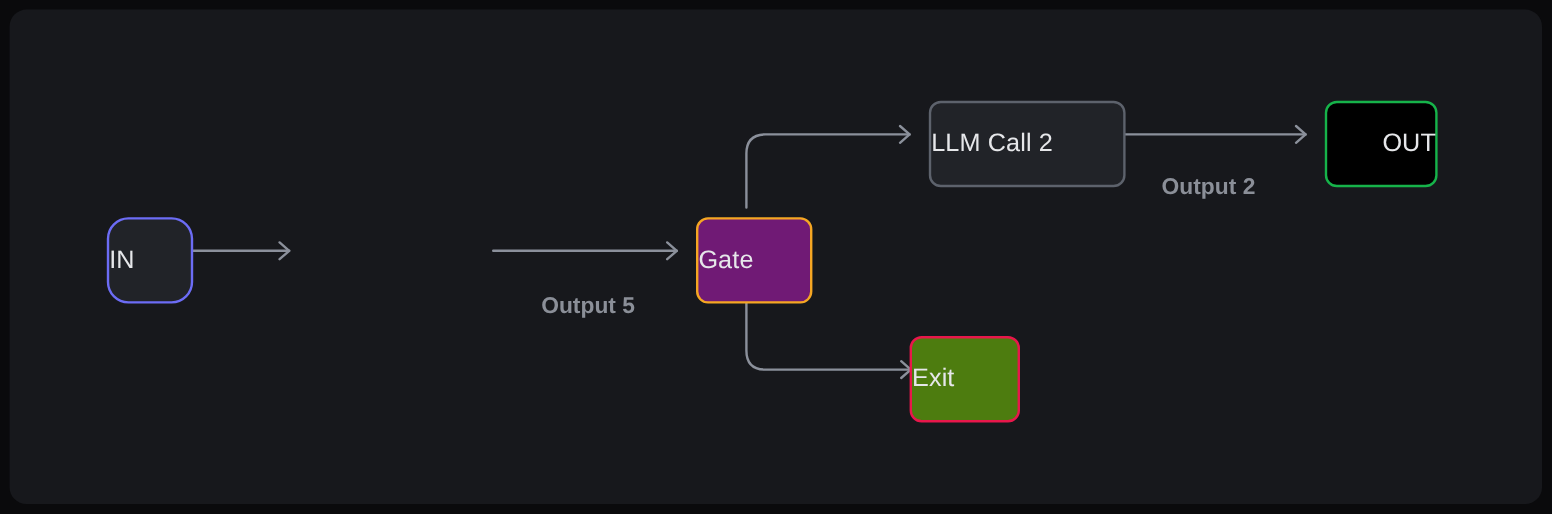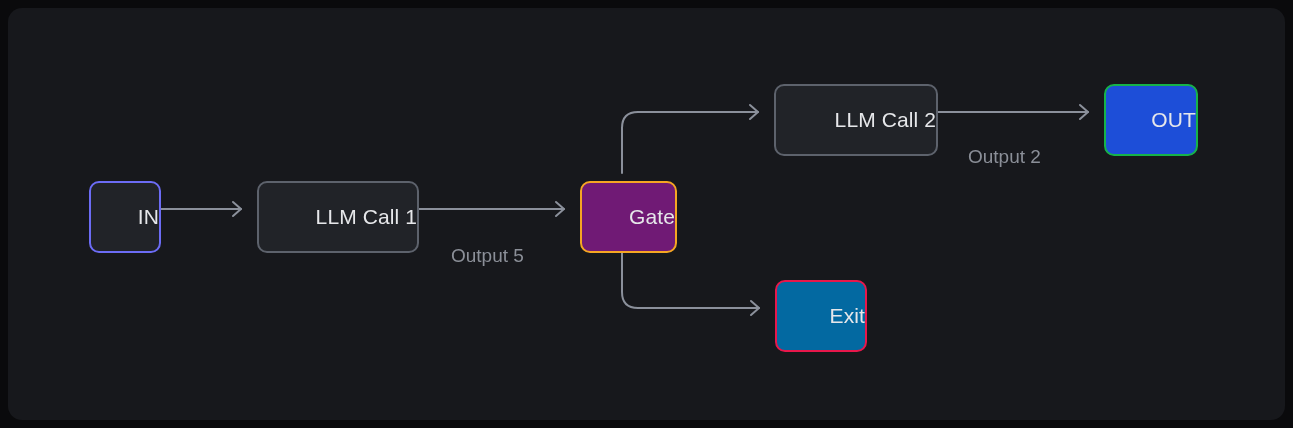--- a/index.html
+++ b/index.html
@@ -32,36 +32,37 @@
   }
   .node {
     position: absolute;
     box-sizing: border-box;
     background: #212328;
     border-radius: 10px;
     border-width: 2px;
     border-style: solid;
     display: flex;
     align-items: center;
-    justify-content: flex-end;
+    justify-content: flex-start;
     color: #e6e7ea;
     font-size: 21px;
     font-family: "Liberation Sans", sans-serif;
     letter-spacing: 0.1px;
     white-space: nowrap;
   }
   .node-label {
     pointer-events: none;
   }
   .edge-label {
     position: absolute;
     color: #8b8f98;
     font-size: 19px;
     font-family: "Liberation Sans", sans-serif;
     white-space: nowrap;
+    font-weight: bold;
   }
 </style>
 </head>
 <body style="background: rgb(10, 10, 12);">
 
 <div id="canvas-panel" style="background: rgb(23, 24, 28); border-radius: 14px;">
 
   <svg id="diagram-svg" viewBox="0 0 1277 412" xmlns="http://www.w3.org/2000/svg">
     <g fill="none" stroke="#8b909b" stroke-width="2" stroke-linecap="round" stroke-linejoin="round">
 
@@ -85,41 +86,38 @@
         <path d="M 743,293 L 751,300 L 743,307"></path>
       </g>
 
       <g>
         <path d="M 922,104 L 1080,104"></path>
         <path d="M 1072,97 L 1080,104 L 1072,111"></path>
       </g>
     </g>
   </svg>
 
-  <div class="node" id="node-in" style="left: 81px; top: 173px; width: 72px; height: 72px; border-color: rgb(108, 108, 245); background: rgb(33, 35, 40); color: rgb(230, 231, 234);">
+  <div class="node" id="node-in" style="left: 81px; top: 173px; width: 72px; height: 72px; border-color: rgb(108, 108, 245); background: rgb(33, 35, 40); color: rgb(230, 231, 234); border-radius: 18px;">
     <span class="node-label">IN</span>
   </div>
 
-  <div class="node" id="node-llm-call-1" style="left: 249px; top: 173px; width: 162px; height: 72px; border-color: rgb(93, 98, 108); background: rgb(33, 35, 40); color: rgb(230, 231, 234);">
-    <span class="node-label">LLM Call 1</span>
-  </div>
 
   <div class="node" id="node-gate" style="left: 572px; top: 173px; width: 97px; height: 72px; border-color: rgb(245, 166, 35); background: #701a75; color: rgb(230, 231, 234);">
     <span class="node-label">Gate</span>
   </div>
 
   <div class="node" id="node-llm-call-2" style="left: 766px; top: 76px; width: 164px; height: 72px; border-color: rgb(93, 98, 108); background: rgb(33, 35, 40); color: rgb(230, 231, 234);">
     <span class="node-label">LLM Call 2</span>
   </div>
 
-  <div class="node" id="node-exit" style="left: 767px; top: 272px; width: 92px; height: 72px; border-color: rgb(232, 23, 75); background: #0369a1; color: rgb(230, 231, 234);">
+  <div class="node" id="node-exit" style="left: 750px; top: 272px; width: 92px; height: 72px; border-color: rgb(232, 23, 75); background: #4d7c0f; color: rgb(230, 231, 234);">
     <span class="node-label">Exit</span>
   </div>
 
-  <div class="node" id="node-out" style="left: 1096px; top: 76px; width: 94px; height: 72px; border-color: rgb(22, 179, 74); background: #1d4ed8; color: rgb(230, 231, 234);">
+  <div class="node" id="node-out" style="left: 1096px; top: 76px; width: 94px; height: 72px; border-color: rgb(22, 179, 74); background: #000000; color: rgb(230, 231, 234); padding-left: 46px;">
     <span class="node-label">OUT</span>
   </div>
 
   <div class="edge-label" id="edge-label-output-1" style="left: 443px; top: 237px; color: rgb(139, 143, 152);">Output 5</div>
 
   <div class="edge-label" id="edge-label-output-2" style="left: 960px; top: 138px; color: rgb(139, 143, 152);">Output 2</div>
 
 </div>
 
 </body></html>

